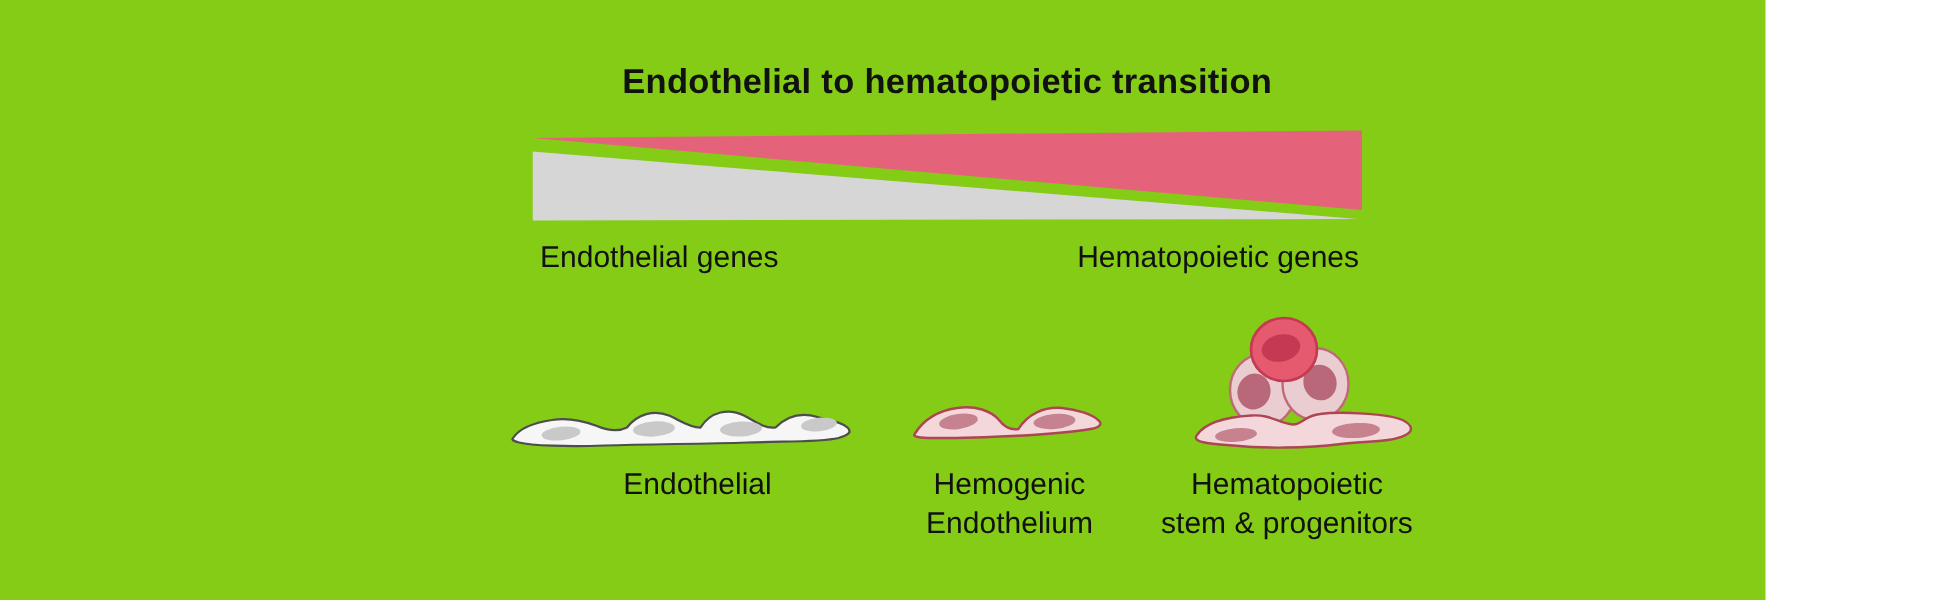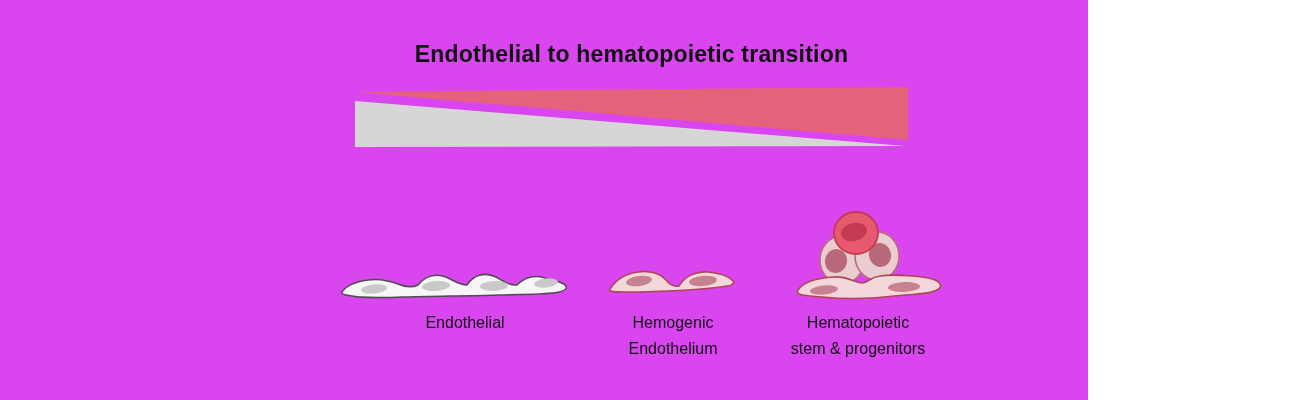--- a/index.html
+++ b/index.html
@@ -2,23 +2,23 @@
 <html><head>
 <meta charset="utf-8">
 <style>
   html, body {
     margin: 0;
     padding: 0;
     background: #ffffff;
   }
   .canvas {
     position: relative;
-    width: 1088px;
+    width: 1177px;
     height: 400px;
-    background: #d946ef;
+    background: #84cc16;
     font-family: "Liberation Sans", sans-serif;
     overflow: hidden;
   }
   .diagram-title {
     position: absolute;
     left: 355px;
     top: 41px;
     width: 553px;
     text-align: center;
     font-size: 23px;
@@ -43,40 +43,44 @@
   }
   .gene-labels .left { padding-left: 5px; }
   .gene-labels .right { padding-right: 2px; }
   .cell-figure { position: absolute; }
   .fig-endothelial { left: 338px; top: 266px; }
   .fig-hemogenic   { left: 606px; top: 263px; }
   .fig-hsc         { left: 792px; top: 206px; }
   .cell-label {
     position: absolute;
     text-align: center;
-    font-size: 16px;
+    font-size: 20px;
     line-height: 26px;
     color: #111111;
   }
   .lbl-endothelial { left: 380px; top: 310px; width: 170px; }
   .lbl-hemogenic   { left: 588px; top: 310px; width: 170px; }
   .lbl-hsc         { left: 763px; top: 310px; width: 190px; }
 </style>
 </head>
 <body>
 
 <div class="canvas">
 
   <div class="diagram-title">Endothelial to hematopoietic transition</div>
 
   <svg class="wedges" width="553" height="63" viewBox="0 0 553 63">
     <polygon points="0,7 553,2 553,55" fill="#e5637a"></polygon>
     <polygon points="0,16 550,61 0,62" fill="#d6d6d6"></polygon>
   </svg>
 
+  <div class="gene-labels">
+    <span class="left">Endothelial genes</span>
+    <span class="right">Hematopoietic genes</span>
+  </div>
 
   <svg class="cell-figure fig-endothelial" width="235" height="40" viewBox="0 0 235 40">
     <path stroke-width="1.5" stroke-linejoin="round" d="M4,26 C8,20 16,16 30,14 C42,12 52,15 60,18 C67,21 74,22 80,19
              C87,10 98,7 108,11 C115,14 121,19 129,19 C136,8 148,6 158,11
              C164,14 171,20 179,19 C187,11 197,9 207,12 C214,14 223,15 227,19
              C230,22 228,24 221,26 C208,29 185,28 160,29 C130,30 95,30 65,31
              C40,32 16,31 8,29 C4,28 3,27 4,26 Z" fill="#f6f6f6" stroke="#4d4d4d"></path>
     <ellipse cx="36" cy="23" rx="13" ry="4.5" transform="rotate(-6 36 23)" fill="#c9c9c9"></ellipse>
     <ellipse cx="98" cy="20" rx="14" ry="5" transform="rotate(-4 98 20)" fill="#c9c9c9"></ellipse>
     <ellipse cx="156" cy="20" rx="14" ry="5" transform="rotate(-3 156 20)" fill="#c9c9c9"></ellipse>

